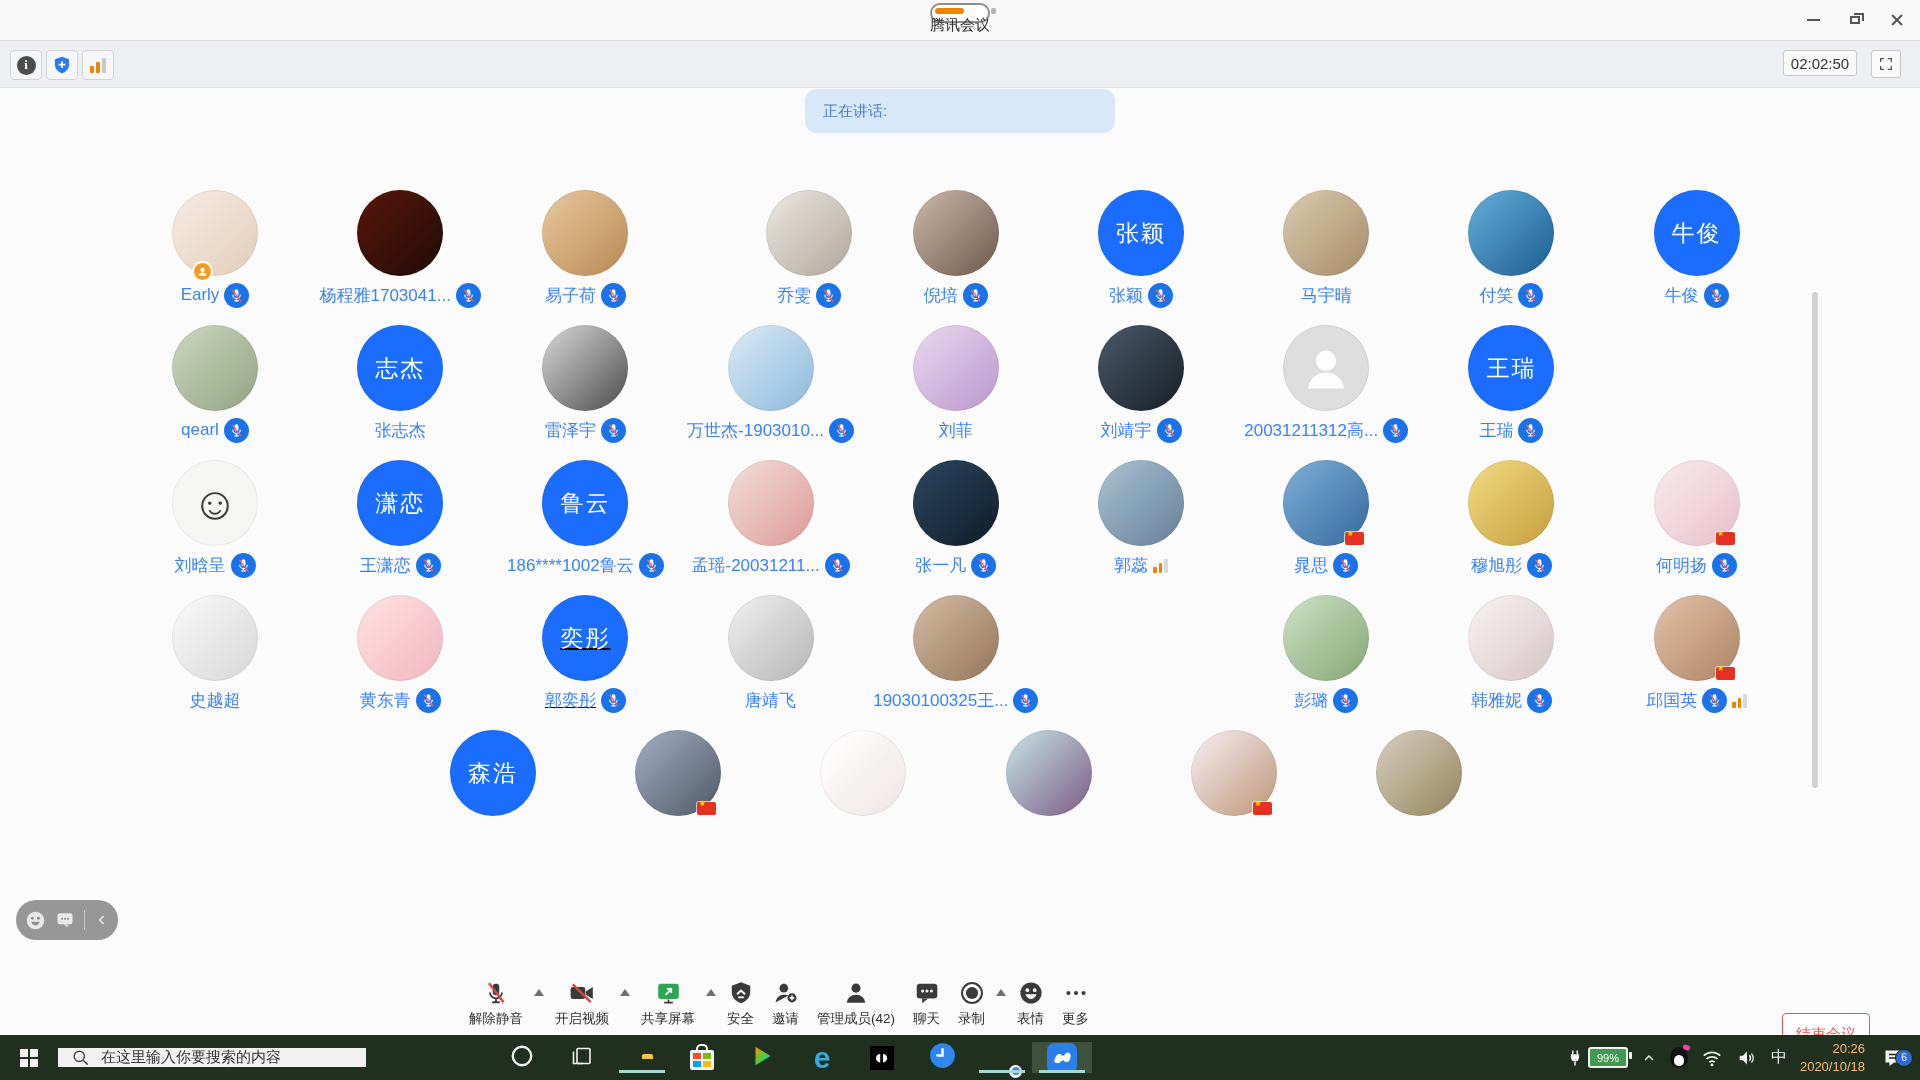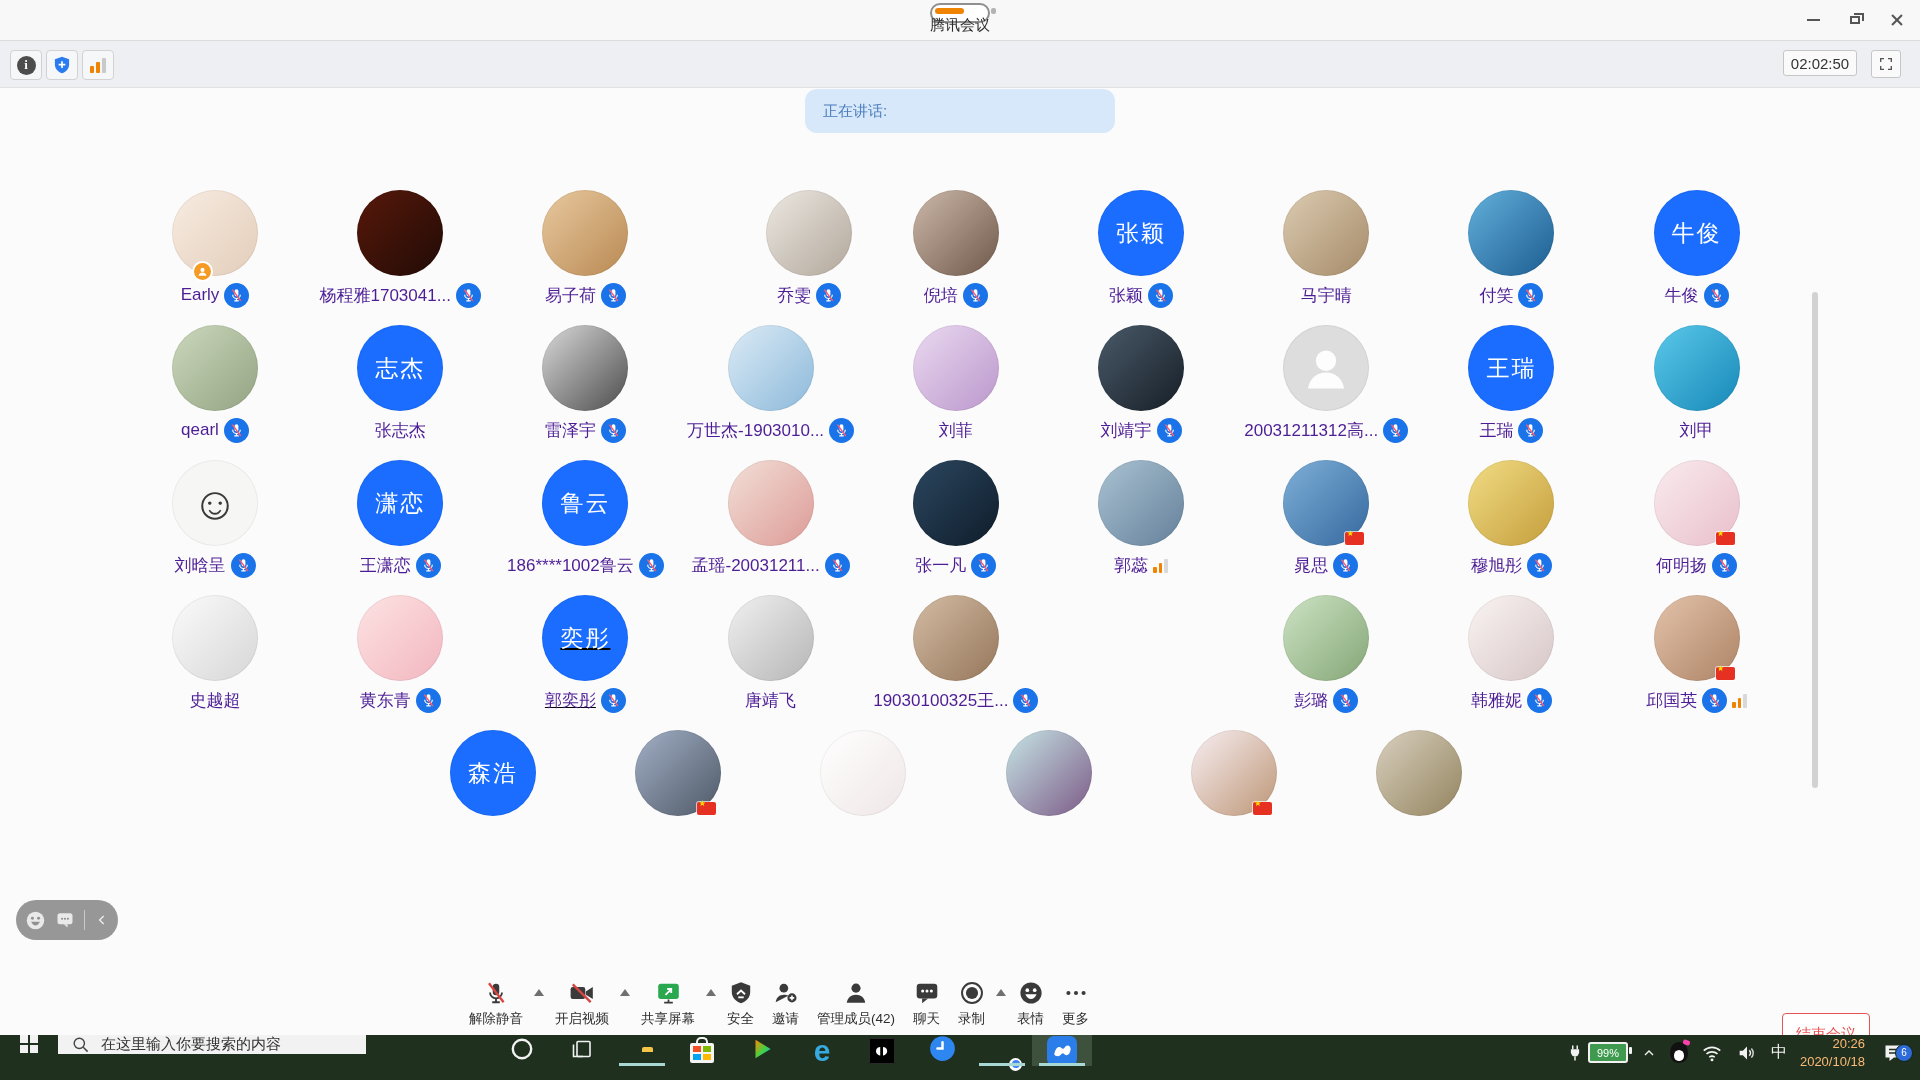--- a/index.html
+++ b/index.html
@@ -41,21 +41,21 @@
   .avatar.is-initials{background:var(--accent-blue,#1a6dff);}
   .avatar-label{color:#fff;font-size:23px;letter-spacing:2px;}
   .avatar-glyph{font-size:46px;color:#3a3a3a;line-height:1;}
   .default-person{display:none;}
   .avatar.is-default .default-person{display:block;width:58px;height:58px;}
   .badge-flag{position:absolute;right:5px;bottom:1px;width:19px;height:13px;background:#e53022;border-radius:2px;box-shadow:0 0 0 1px rgba(255,255,255,.65);}
   .badge-flag::before{content:"★";position:absolute;left:1.5px;top:-3.5px;font-size:8px;color:#ffde00;}
   .badge-host{position:absolute;left:20px;bottom:-6px;width:21px;height:21px;border-radius:50%;background:#f59a23;border:2px solid #fff;box-sizing:border-box;display:flex;align-items:center;justify-content:center;}
   .badge-host svg{width:11px;height:11px;}
   .name-row{display:flex;align-items:center;justify-content:center;gap:5px;margin-top:6px;height:26px;}
-  .pname{font-size:17px;color:#4c1d95;white-space:nowrap;}
+  .pname{font-size:17px;color:#3b82f6;white-space:nowrap;}
   .mic-badge{width:25px;height:25px;border-radius:50%;background:var(--mic-blue,#1a73e8);display:flex;align-items:center;justify-content:center;flex:0 0 auto;}
   .mic-badge svg{width:19px;height:19px;}
   .bars-badge{display:flex;align-items:flex-end;gap:2px;height:15px;}
   .bars-badge b{width:3.5px;border-radius:1px;}
   .bars-badge b:nth-child(1){height:6px;background:var(--bars-orange,#f08300);}
   .bars-badge b:nth-child(2){height:10px;background:var(--bars-orange,#f08300);}
   .bars-badge b:nth-child(3){height:14px;background:#d9d9d9;}
   .scrollbar{position:absolute;left:1812px;top:292px;width:6px;height:496px;border-radius:3px;background:#d2d2d2;cursor:pointer;}
   
   .emoji-pill{position:absolute;left:16px;top:900px;width:102px;height:40px;border-radius:20px;background:rgba(145,145,145,.95);display:flex;align-items:center;justify-content:center;gap:9px;}
@@ -64,21 +64,21 @@
   
   .bottombar{position:absolute;left:0;top:972px;width:100%;height:63px;background:#fbfbfb;}
   .tb-items{position:absolute;left:460px;top:6px;display:flex;align-items:flex-start;}
   .tb-item{display:flex;flex-direction:column;align-items:center;padding:0 9px;cursor:pointer;}
   .tb-icon{height:28px;display:flex;align-items:flex-end;justify-content:center;}
   .tb-label{margin-top:4px;font-size:13.5px;color:#2e2e2e;white-space:nowrap;}
   .tb-arrow{width:18px;height:28px;display:flex;align-items:center;justify-content:center;cursor:pointer;margin:0 -2px;}
   .tb-arrow i{width:0;height:0;border-left:5px solid transparent;border-right:5px solid transparent;border-bottom:7px solid #6f6f6f;}
   .end-btn{position:absolute;right:50px;top:5px;width:86px;height:40px;border:1px solid var(--end-red,#e85454);border-radius:4px;background:#fff;color:var(--end-red,#e85454);font-size:15px;display:flex;align-items:center;justify-content:center;cursor:pointer;margin-top:36px;}
   
-  .taskbar{position:absolute;left:0;top:1035px;width:100%;height:45px;background:var(--taskbar-bg,#1f301f);display:flex;align-items:flex-start;}
+  .taskbar{position:absolute;left:0;top:1035px;width:100%;height:45px;background:var(--taskbar-bg,#1f301f);display:flex;align-items:center;}
   .tb-start{width:58px;display:flex;align-items:center;justify-content:center;cursor:pointer;}
   .win-logo{display:grid;grid-template-columns:8px 8px;grid-template-rows:8px 8px;gap:2px;}
   .win-logo b{background:#f2f2f2;}
   .tb-search{width:308px;background:#f2f2f2;display:flex;align-items:center;gap:11px;padding-left:13px;box-sizing:border-box;font-size:15px;color:#333;cursor:text;}
   .apps{display:flex;margin-left:126px;}
   .app{position:relative;width:60px;display:flex;align-items:center;justify-content:center;cursor:pointer;}
   .app.running::after{content:"";position:absolute;bottom:0;left:7px;right:7px;height:3px;background:#a8d8d4;}
   .app.active{background:#3d513d;}
   .tray{margin-left:auto;display:flex;align-items:center;gap:13px;padding-right:10px;}
   .battery-wrap{display:flex;align-items:center;gap:4px;}
@@ -477,33 +477,20 @@
           <svg viewBox="0 0 24 24">
             <rect x="9.6" y="4" width="4.8" height="9" rx="2.4" fill="#fff"></rect>
             <path d="M7.2 11a4.8 4.8 0 0 0 9.6 0" fill="none" stroke="#fff" stroke-width="1.5"></path>
             <path d="M12 15.8v2.4M9.2 18.8h5.6" stroke="#fff" stroke-width="1.5"></path>
             <path d="M6.8 4.6L17.4 19" stroke="#ff5a6e" stroke-width="1.8"></path>
           </svg>
         </span>
 
     </div>
   </div>
-    <div class="tile" style="left: 1606.6px; top: 325px;">
-    <div class="avatar" style="background: linear-gradient(135deg, rgb(92, 201, 234), rgb(22, 136, 184));">
-      
-      
-      
-      
-      
-    </div>
-    <div class="name-row">
-      <span class="pname">刘甲</span>
-
-    </div>
-  </div>
     <div class="tile" style="left: 125px; top: 460px;">
     <div class="avatar" style="background: rgb(246, 246, 244);">
 
       <span class="avatar-glyph">☺</span>
 
     </div>
     <div class="name-row">
       <span class="pname">刘晗呈</span>
       <span class="mic-badge">
           <svg viewBox="0 0 24 24">

